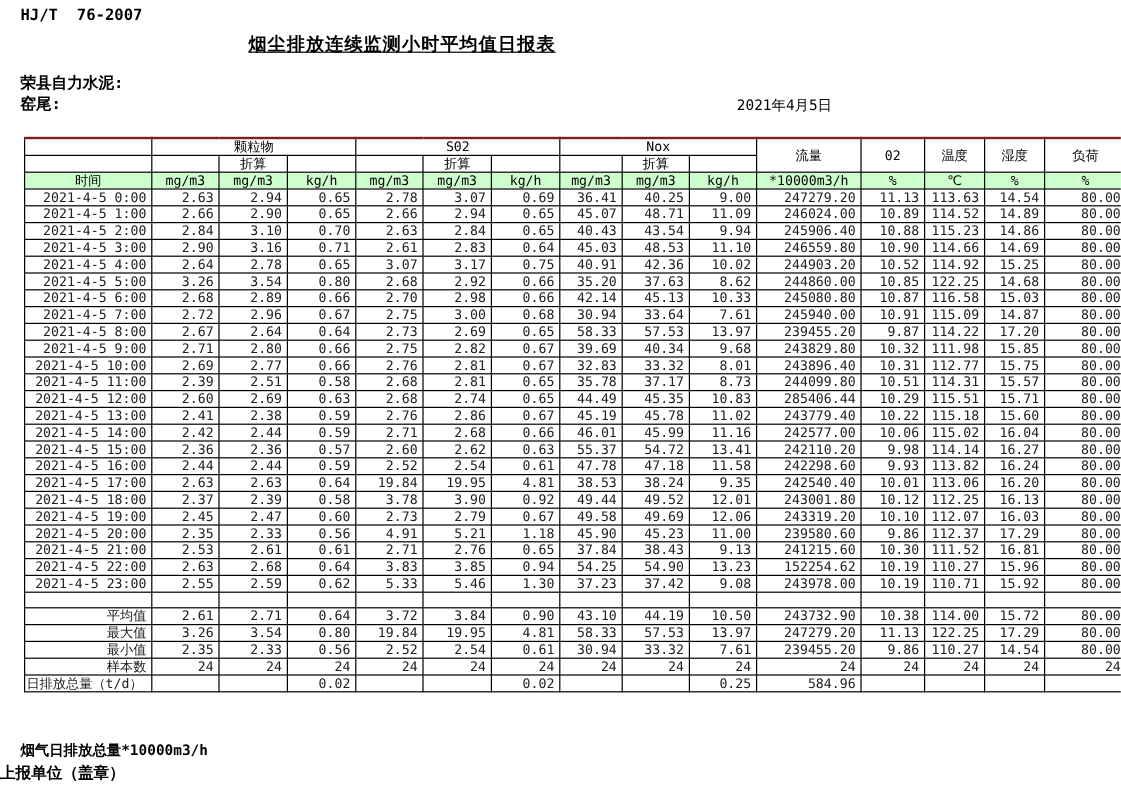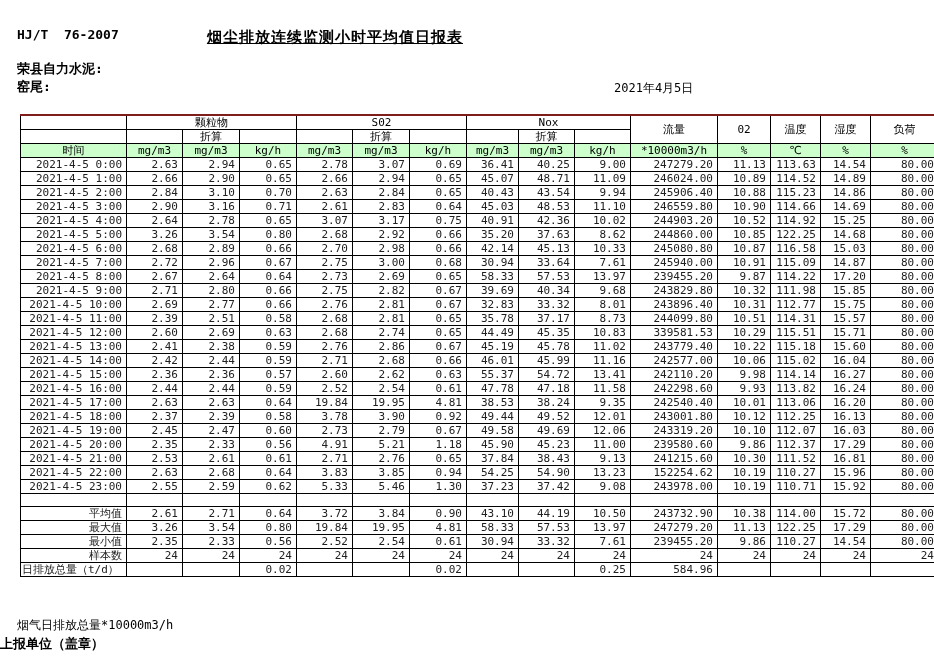--- a/index.html
+++ b/index.html
@@ -6,26 +6,26 @@
   html, body { margin: 0; padding: 0; }
   body {
     width: 934px; height: 657px;
     background: #ffffff;
     font-family: "DejaVu Sans Mono", "DejaVu Sans", monospace;
     color: #202020;
     position: relative;
     overflow: hidden;
   }
   .abs { position: absolute; white-space: pre; }
-  .std-no   { left: 17px;  top: 6px;  font-size: 13px; font-weight: bold; color:#000;margin-top:21px; }
+  .std-no   { left: 17px;  top: 6px;  font-size: 13px; font-weight: bold; color:#000; }
   .title    { left: 207px; top: 28px; font-size: 15px; font-weight: bold; color:#000; letter-spacing:1px;text-decoration:underline; }
   .company  { left: 17px;  top: 60px; font-size: 13px; font-weight: bold; color:#000; }
   .location { left: 17px;  top: 78px; font-size: 13px; font-weight: bold; color:#000; }
   .date     { left: 570px; top: 80px; font-size: 12px; color:#000;margin-left:44px; }
-  .footer1  { left: 17px;  top: 617px; font-size: 12px; font-weight: normal; color:#000; }
+  .footer1  { left: 17px;  top: 617px; font-size: 12px; font-weight: bold; color:#000; }
   .footer2  { left: 0;  top: 635px; font-size: 13px; font-weight: bold; color:#000; }
   .footer3  { left: 205px; top: 635px; font-size: 13px; font-weight: bold; color:#000;margin-top:23px; }
 
   table.report {
     position: absolute; left: 20px; top: 114px;
     border-collapse: collapse;
     table-layout: fixed;
     width: 918px;
     border-top: 2px solid #7f1d1d;
     font-size: 11px;
@@ -329,21 +329,21 @@
         <td class="t">2021-4-5 12:00</td>
         <td class="n">2.60</td>
         <td class="n">2.69</td>
         <td class="n">0.63</td>
         <td class="n">2.68</td>
         <td class="n">2.74</td>
         <td class="n">0.65</td>
         <td class="n">44.49</td>
         <td class="n">45.35</td>
         <td class="n">10.83</td>
-        <td class="n">339581.53</td>
+        <td class="n">285406.44</td>
         <td class="n">10.29</td>
         <td class="n">115.51</td>
         <td class="n">15.71</td>
         <td class="n">80.00</td>
       </tr>
       <tr>
         <td class="t">2021-4-5 13:00</td>
         <td class="n">2.41</td>
         <td class="n">2.38</td>
         <td class="n">0.59</td>

